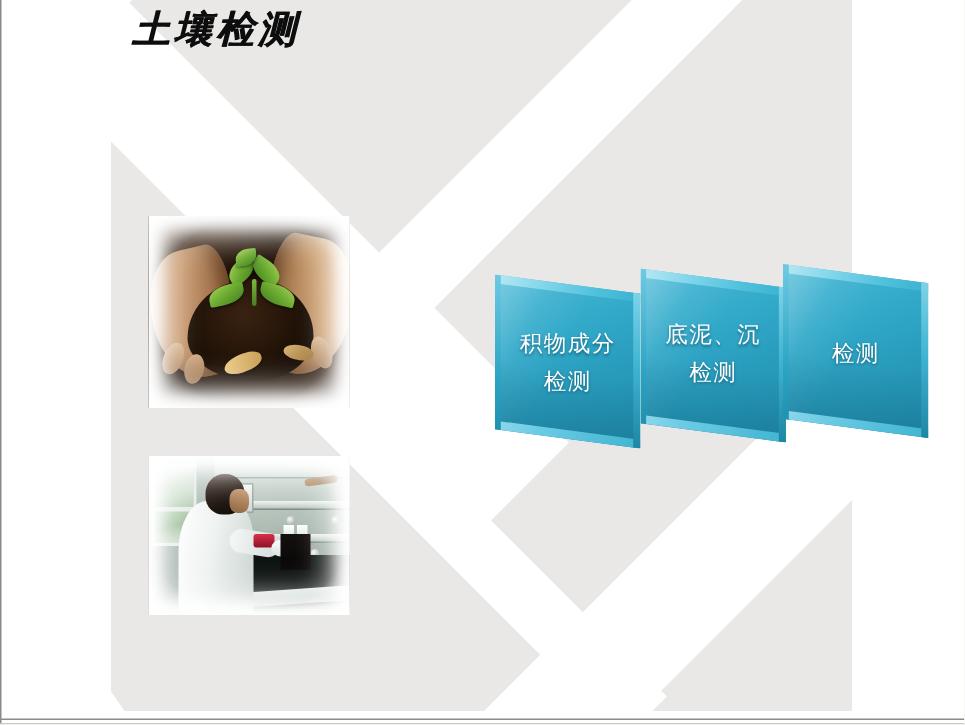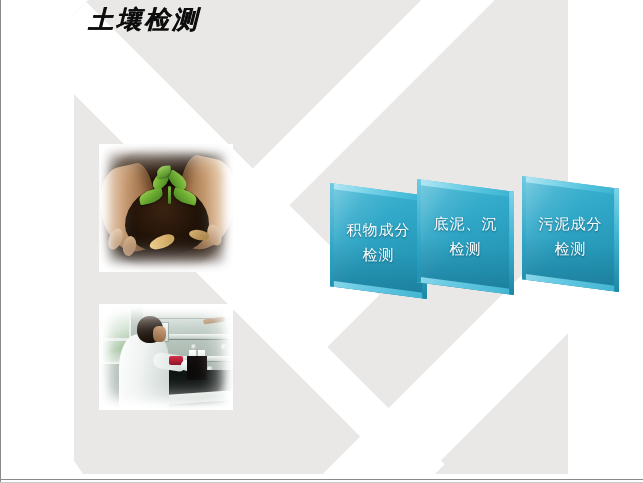--- a/index.html
+++ b/index.html
@@ -279,21 +279,21 @@
     position:absolute;left:0;right:0;top:50%;transform:translateY(-50%);
     text-align:center;
     font-family:"Liberation Serif","DejaVu Serif",serif;
     font-size:15px;line-height:25px;color:#ffffff;
     letter-spacing:1px;
     text-shadow:0 1px 2px rgba(0,50,70,.55);
     padding:0 6px;box-sizing:border-box;
   }
   #pbox-1{left:330px;top:183px;width:97px;height:116px;}
   #pbox-1 .label{top:52%;}
-  #pbox-2{left:417px;top:179px;width:97px;height:116px;text-decoration:underline;}
+  #pbox-2{left:427px;top:179px;width:97px;height:116px;text-decoration:underline;}
   #pbox-2 .label{top:50%;}
   #pbox-3{left:522px;top:176px;width:97px;height:116px;}
   #pbox-3 .label{top:53%;}
 </style>
 </head>
 <body>
 
 <div id="slide">
 
   <div class="bg-plate"></div>
@@ -391,21 +391,20 @@
 
   <div class="pbox" id="pbox-3">
     <div class="drop"></div>
     <div class="face"></div>
     <div class="shade"></div>
     <div class="bev-top"></div>
     <div class="bev-bottom"></div>
     <div class="bev-right"></div>
     <div class="bev-left"></div>
     <div class="label">
-      <div>污泥成分</div>
       <div>检测</div>
     </div>
   </div>
 
   <div class="frame-left"></div>
   <div class="frame-right"></div>
   <div class="frame-bottom"></div>
   <div class="frame-bottom2"></div>
 </div>
 

